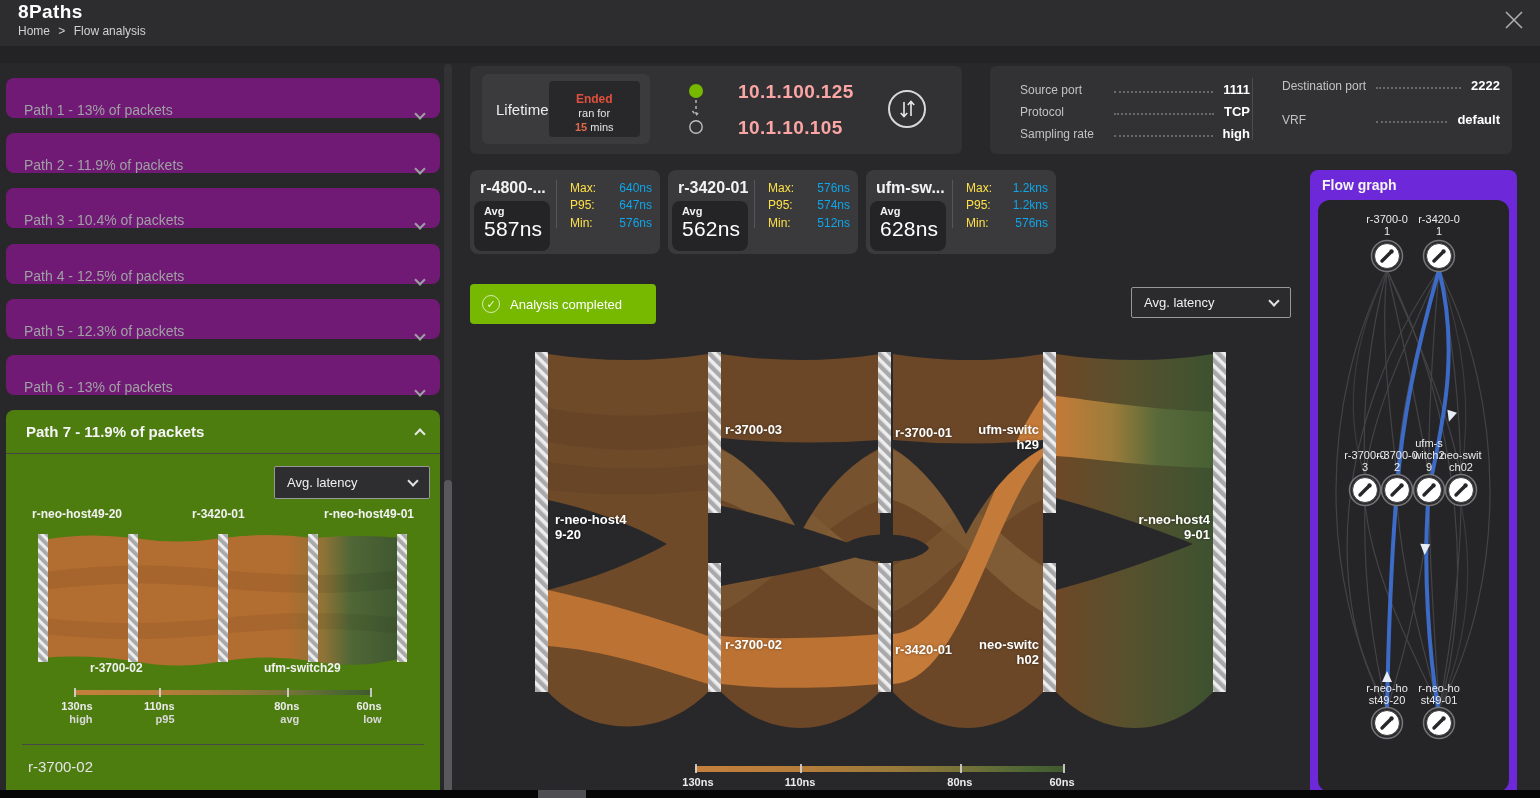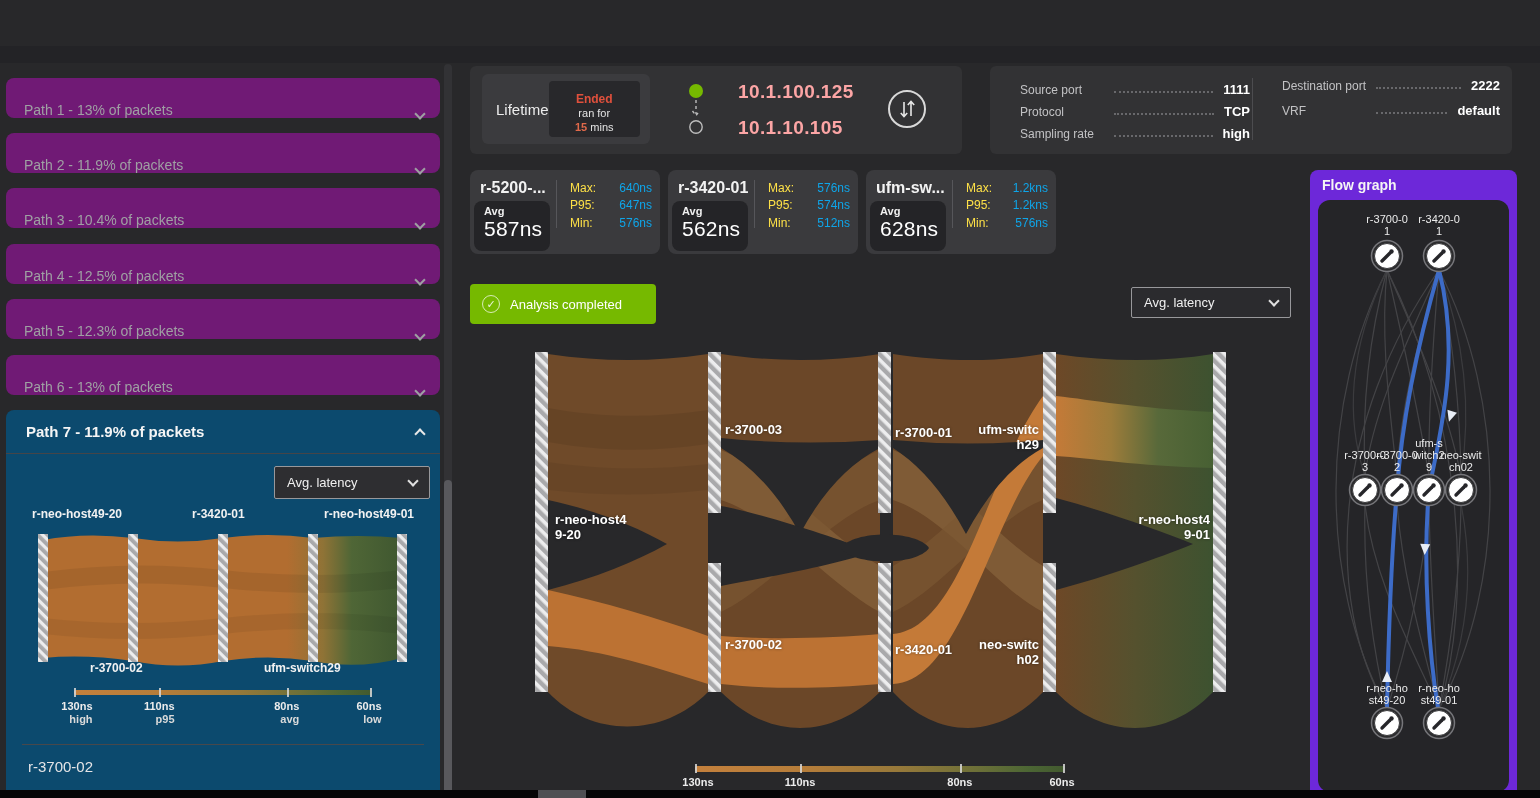--- a/index.html
+++ b/index.html
@@ -13,21 +13,21 @@
   .app-title { position:absolute; left:18px; top:1px; font-size:19px; font-weight:800; color:#fff; letter-spacing:.4px; }
   .crumbs { position:absolute; left:18px; top:24px; font-size:12px; color:#d2d2d4; }
   .crumbs span { margin-right:5px; }
   .close-x { position:absolute; right:10px; top:4px; width:32px; height:32px; cursor:pointer; }
 
   
   .side-item { position:absolute; left:6px; width:434px; height:40px; background:#701a75; border-radius:8px; display:flex; align-items:flex-end; padding:0 16px 0 18px; cursor:pointer; }
   .side-item .lbl { font-size:14px; color:#9fa0a3; }
   .chev { width:8px; height:8px; border-right:2px solid #9fa0a3; border-bottom:2px solid #9fa0a3; transform:rotate(45deg); margin-left:auto; margin-top:-4px; }
   .chev.up { transform:rotate(225deg); border-color:#e8e8e8; margin-top:4px; }
-  .p7 { position:absolute; left:6px; top:410px; width:434px; height:388px; background:#0c4a6e; border-radius:8px 8px 0 0; }
+  .p7 { position:absolute; left:6px; top:410px; width:434px; height:388px; background:#4d7c0f; border-radius:8px 8px 0 0; }
   .p7-head { display:flex; align-items:center; height:44px; padding:0 16px 0 20px; border-bottom:1px solid #454548; cursor:pointer; }
   .p7-head .lbl { font-size:15px; font-weight:700; color:#f5f5f5; }
   .p7-dd { position:absolute; right:10px; top:56px; width:156px; height:33px; border:1px solid #98989b; border-radius:2px; background:#2e2e31; display:flex; align-items:center; padding:0 12px; cursor:pointer; }
   .p7-dd .lbl { font-size:13px; color:#f0f0f0; }
   .mini-lab { position:absolute; font-size:12px; font-weight:700; color:#f2f2f2; line-height:1.15; word-break:break-all; }
   .sank-wrap { position:absolute; }
 
   
   .leg-bar { position:relative; height:5px; border-radius:2px;
     background:linear-gradient(90deg,#c4803c 0%,#b57d3a 30%,#97793a 55%,#6d7038 76%,#4c6634 90%,#42592f 100%); }
@@ -95,20 +95,33 @@
 
   
   .hscroll { position:absolute; left:0; top:790px; width:1540px; height:8px; background:#060607; }
   .hthumb { position:absolute; left:538px; top:0; width:48px; height:8px; background:#4f4f53; }
 </style>
 </head>
 <body>
 
 <div id="app">
 
+  <div class="hdr">
+    <div class="app-title">8Paths</div>
+    <div class="crumbs">
+      <span>Home</span>
+      <span>&gt;</span>
+      <span>Flow analysis</span>
+    </div>
+    <div class="close-x">
+      <svg width="32" height="32" viewBox="0 0 32 32">
+          <path d="M8 8 L24 24 M24 8 L8 24" stroke="#aeaeae" stroke-width="1.6" fill="none"></path>
+        </svg>
+    </div>
+  </div>
   <div class="hdr-strip"></div>
 
   <div class="side-item" style="top:78px">
       <span class="lbl">Path 1 - 13% of packets</span>
       <span class="chev"></span>
     </div>
   <div class="side-item" style="top:133px">
       <span class="lbl">Path 2 - 11.9% of packets</span>
       <span class="chev"></span>
     </div>
@@ -243,35 +256,35 @@
           <span class="pv">TCP</span>
         </div>
       <div class="prow">
           <span class="pl">Sampling rate</span>
           <span class="ld"></span>
           <span class="pv">high</span>
         </div>
     </div>
     <div class="pdiv"></div>
     <div class="pcol" style="left:292px; top:12px; width:218px;">
-      <div class="prow" style="margin-bottom:10px">
+      <div class="prow" style="margin-bottom:19px">
           <span class="pl">Destination port</span>
           <span class="ld"></span>
           <span class="pv">2222</span>
         </div>
       <div class="prow" style="margin-bottom:4px">
           <span class="pl">VRF</span>
           <span class="ld"></span>
           <span class="pv">default</span>
         </div>
     </div>
   </div>
 
   <div class="lat-card" style="left:470px;">
-    <div class="lat-name">r-5200-...</div>
+    <div class="lat-name">r-4800-...</div>
     <div class="lat-div"></div>
     <div class="lat-stats">
       <div class="lat-srow">
           <span class="k">Max:</span>
           <span class="v">640ns</span>
         </div>
       <div class="lat-srow">
           <span class="k">P95:</span>
           <span class="v">647ns</span>
         </div>

